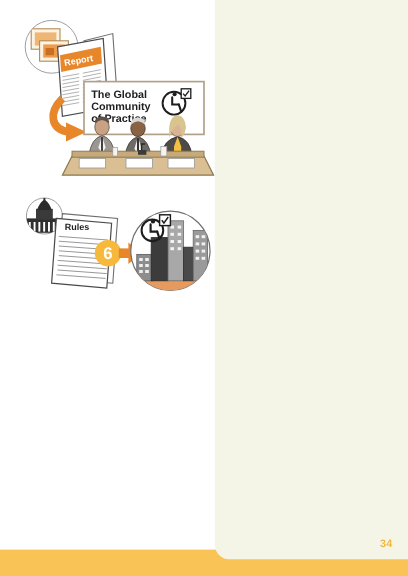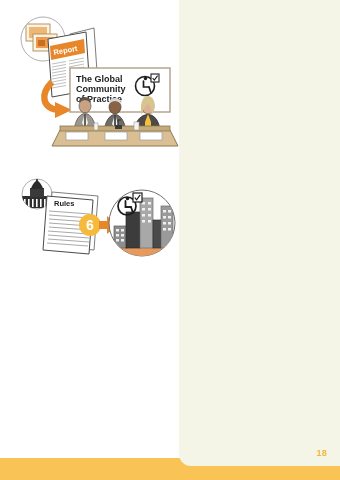--- a/index.html
+++ b/index.html
@@ -67,33 +67,33 @@
   }
   .copy-1 { top: 36px; }
   .copy-2 { top: 178px; }
 
   
   .illus {
     position: absolute;
     z-index: 2;
   }
   #illustration-top { left: 10px; top: 12px; width: 168px; height: 140px; }
-  #illustration-bottom { left: 14px; top: 178px; width: 168px; height: 88px; }
+  #illustration-bottom { left: 14px; top: 164px; width: 168px; height: 88px; }
 
   svg { display: block; overflow: visible; }
 </style>
 </head>
 <body>
 
 <div class="page">
 
   <div class="footer-bar"></div>
 
   <div class="side-panel">
-    <div class="page-number">18</div>
+    <div class="page-number">34</div>
   </div>
 
   <div class="copy copy-1" style="left:192px;">The city will keep making reports about what they have learned and showing them to the local community and to the Global community of practice.</div>
   <div class="copy copy-2" style="left:192px;">Local governments that work towards the 6 rules for inclusion will be able to make cities that are fully accessible and inclusive.</div>
 
   <div class="illus" id="illustration-top">
     <svg width="168" height="140" viewBox="0 0 168 140">
       <defs>
         <clipPath id="clipCirc1">
             <circle cx="33" cy="27" r="22"></circle>

